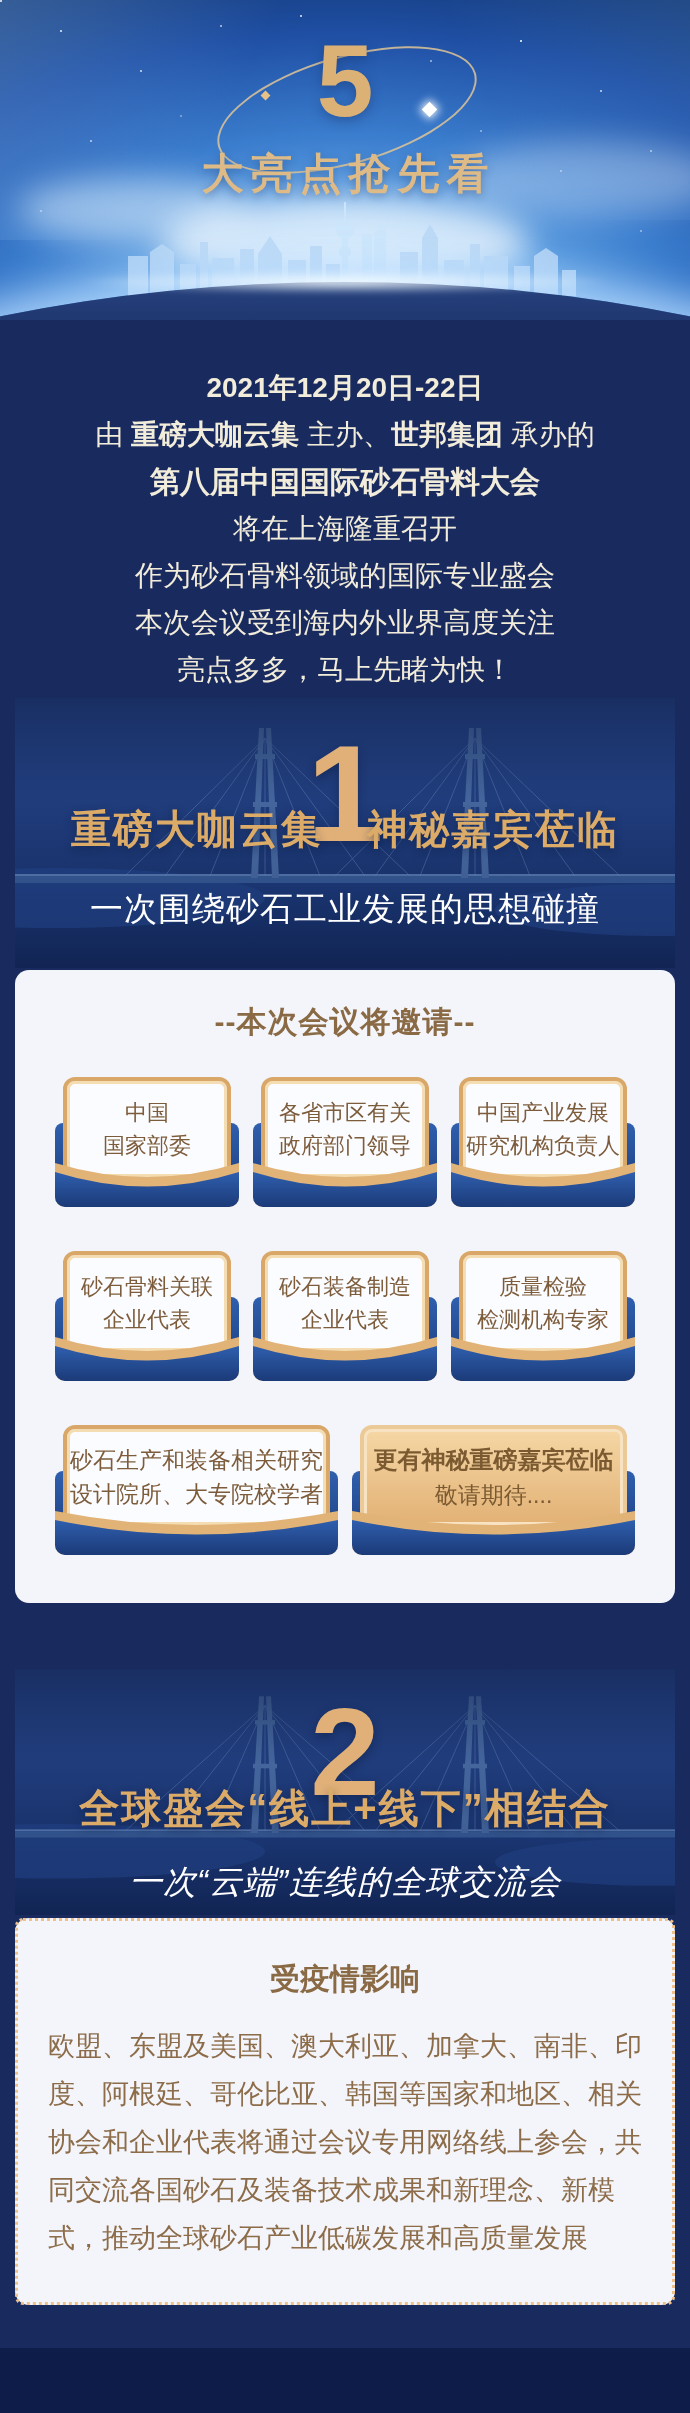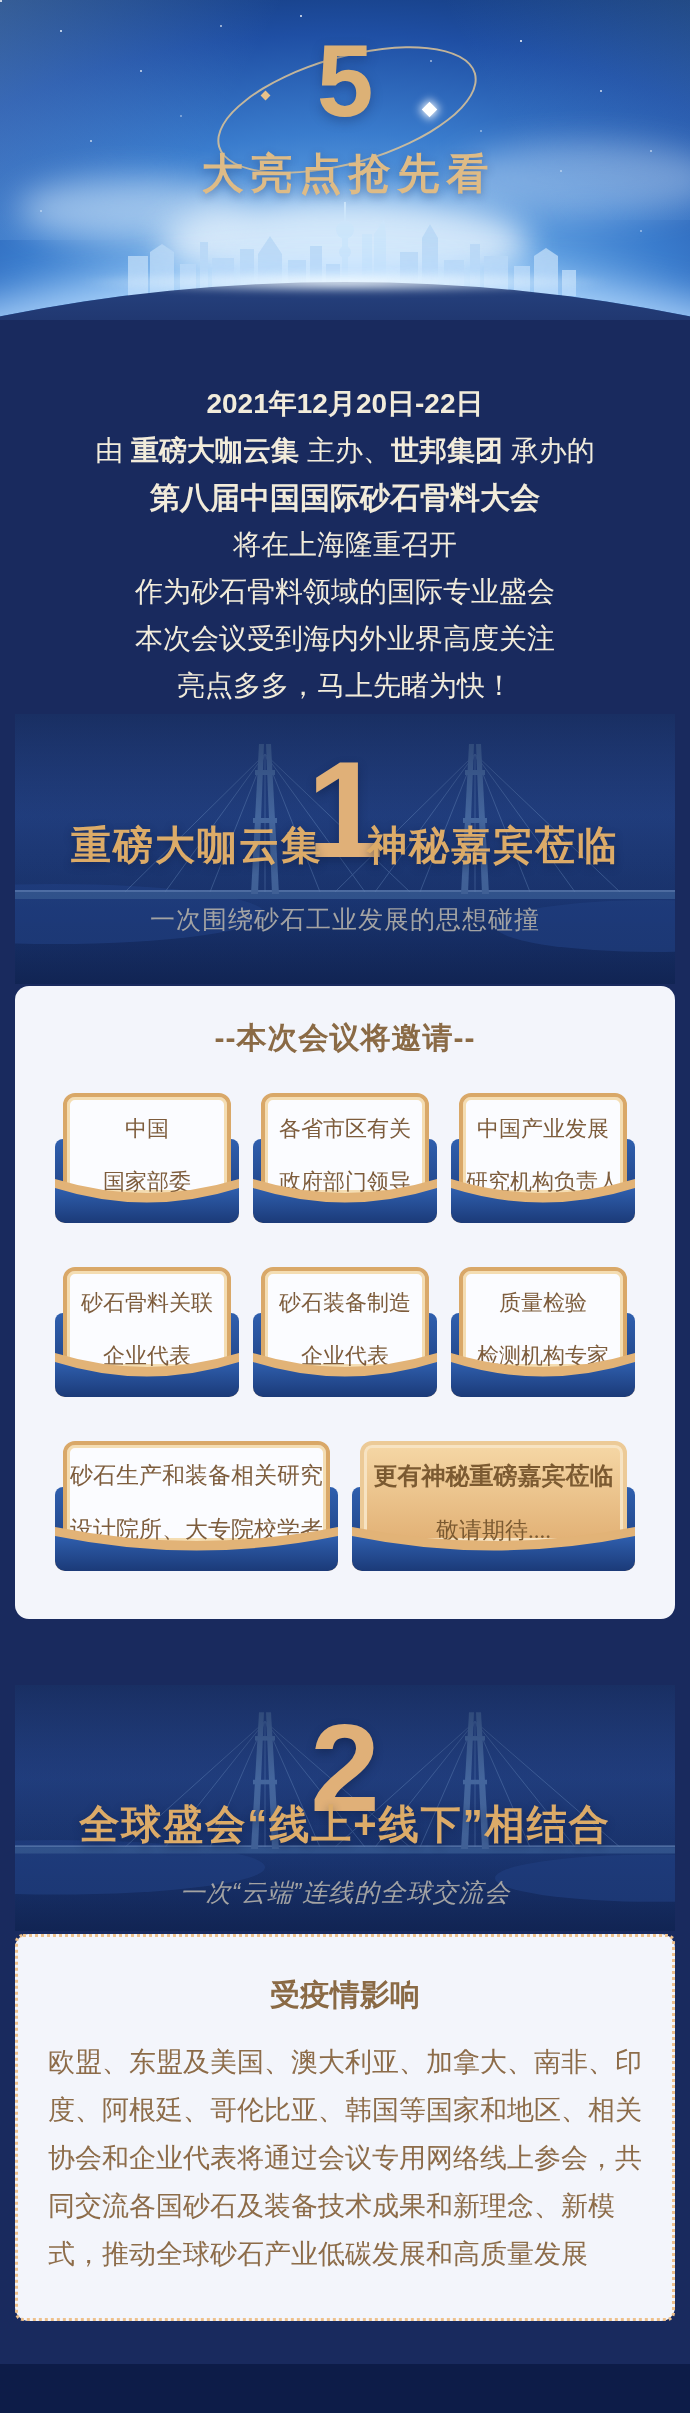--- a/index.html
+++ b/index.html
@@ -37,58 +37,58 @@
   .skyline{position:absolute;z-index:2;left:0;bottom:18px;width:690px;height:108px;}
   .planet{position:absolute;z-index:3;left:50%;top:282px;transform:translateX(-50%);
     width:1800px;height:900px;border-radius:50%;
     background:linear-gradient(180deg,#26427f 0%,#192a5e 90px,#192a5e 100%);
     box-shadow:0 -10px 38px 6px rgba(185,220,255,.8);}
   .horizon-glow{position:absolute;z-index:4;top:270px;left:50%;transform:translateX(-50%);
     width:540px;height:24px;border-radius:50%;filter:blur(3px);
     background:radial-gradient(closest-side,rgba(243,251,255,.95),rgba(243,251,255,0));}
 
   
-  .intro{padding:60px 20px 0;text-align:center;color:#f2ecdb;}
+  .intro{padding:44px 20px 0;text-align:center;color:#f2ecdb;}
   .intro p{margin:0;font-size:28px;line-height:47px;}
   .intro .b{font-weight:700;}
   .intro .big{font-size:30px;}
 
   
   .banner{position:relative;margin:5px 15px 0;height:270px;overflow:hidden;background:#1d3a79;}
   .banner .bridge{position:absolute;inset:0;width:100%;height:100%;}
   .banner .shade{position:absolute;inset:0;
     background:linear-gradient(180deg,rgba(10,22,56,.55) 0%,rgba(16,30,70,.15) 38%,rgba(10,22,56,.28) 100%);}
   .big-num{position:absolute;z-index:1;left:0;right:0;top:26px;text-align:center;
     font-size:138px;line-height:1;font-weight:700;color:#e0b078;text-shadow:0 4px 10px rgba(10,25,60,.4);}
   .banner-inner{position:relative;z-index:2;text-align:center;}
   .banner-title{display:flex;justify-content:center;gap:44px;margin-top:104px;
     font-size:40px;font-weight:700;letter-spacing:2px;color:#dcab68;
     text-shadow:0 3px 8px rgba(10,25,60,.45);}
-  .banner-sub{margin-top:30px;font-size:25px;letter-spacing:1px;color:#a3a3a3;text-align:center;}
+  .banner-sub{margin-top:30px;font-size:33px;letter-spacing:1px;color:#ffffff;text-align:center;}
   .banner2{margin-top:66px;height:246px;}
   .banner2 .big-num{top:20px;font-size:125px;}
   .banner2 .banner-title{margin-top:112px;gap:0;}
   .banner2 .banner-sub{margin-top:24px;font-style:italic;}
 
   
   .card{margin:2px 15px 0;background:#f3f5fb;border-radius:14px;padding:26px 40px 48px;}
   .card-title{margin:6px 0 34px;text-align:center;font-size:30px;font-weight:700;color:#8a6a45;letter-spacing:1px;}
   .grid{display:grid;column-gap:14px;row-gap:44px;}
   .g3{grid-template-columns:repeat(3,1fr);}
   .g2{grid-template-columns:1fr 1fr;margin-top:44px;}
   .invite-box{position:relative;height:130px;}
   .pocket-back{position:absolute;left:0;right:0;top:46px;bottom:4px;border-radius:8px;
     background:linear-gradient(180deg,#2f5fae,#1b3a78);}
   .invite-inner{position:absolute;z-index:1;left:8px;right:8px;top:0;height:96px;
     background:#fbfcff;border:4px solid #d9a868;border-radius:12px;
     box-shadow:inset 0 0 0 3px #f4ddb2;
     display:flex;flex-direction:column;justify-content:center;align-items:center;
     font-size:22px;line-height:1.5;color:#7d5c3c;text-align:center;}
-  .invite-inner span{display:block;margin-top:20px;}
-  .invite-box.wide .invite-inner{font-size:23px;font-family:Liberation Serif, serif;}
+  .invite-inner span{display:block;}
+  .invite-box.wide .invite-inner{font-size:23px;}
   .invite-inner.gold{background:linear-gradient(180deg,#f5d7a5,#e2b175);border-color:#ecca97;
     box-shadow:inset 0 0 0 3px #f7e3c2;color:#7b5a31;}
   .invite-inner.gold .l1{font-weight:700;font-size:24px;}
   .pocket-front{position:absolute;z-index:2;left:0;right:0;bottom:0;height:50px;
     border-radius:0 0 10px 10px;overflow:hidden;}
   .pocket-front svg{display:block;width:100%;height:100%;}
 
   
   .card2{margin:3px 15px 0;background:#f3f5fb;border-radius:14px;}
   .dotted{border:3px dotted #eec18c;border-radius:8px;padding:26px 30px 40px;}

